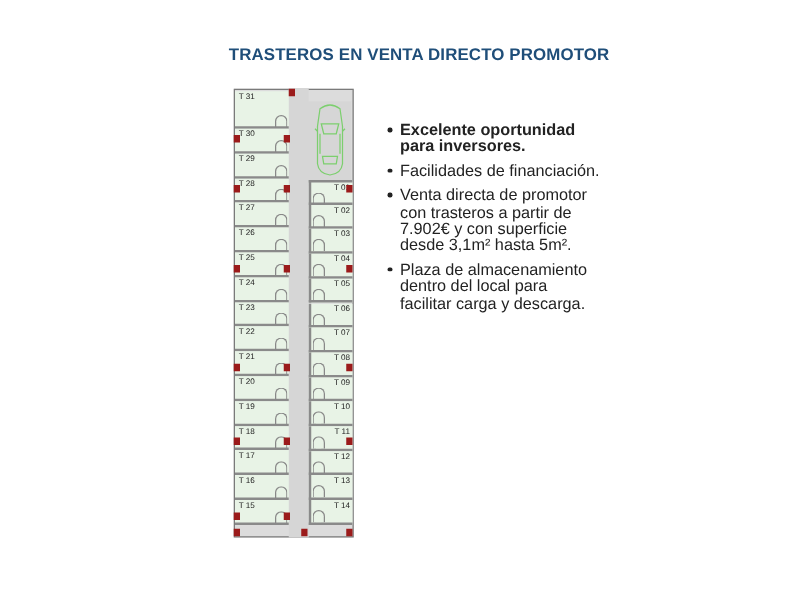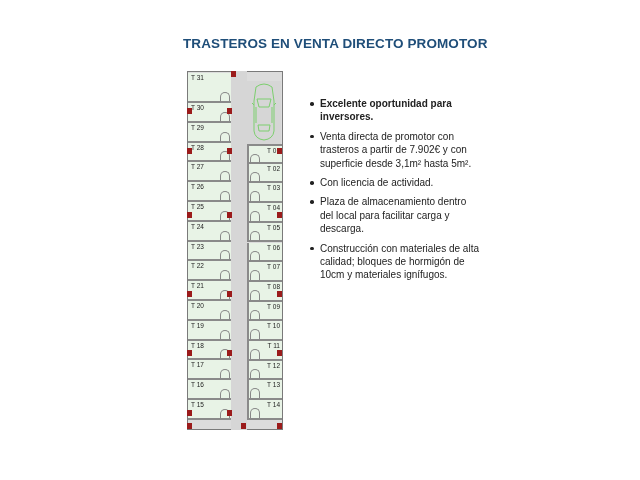--- a/index.html
+++ b/index.html
@@ -9,21 +9,21 @@
   .plan-outline { position:absolute; left:0; top:0; width:96px; height:359px; border:1px solid #7a7a7a; background:#dcdcdc; box-sizing:border-box; }
   .corridor { position:absolute; left:44px; top:0; width:16px; height:359px; background:#d6d6d6; }
   .parking { position:absolute; left:44px; top:10px; width:50px; height:68px; background:#d6d6d6; }
   .unit { position:absolute; background:#e8f3e6; border-bottom:2px solid #8a8a8a; box-sizing:border-box; font-size:6.5px; color:#222; }
   .unit .lbl { position:absolute; top:1px; }
   .unit.left .lbl { left:3px; }
   .unit.right .lbl { right:2px; }
   .door { position:absolute; width:10px; height:10px; border:1px solid #888; border-radius:10px 10px 0 0; border-bottom:none; box-sizing:border-box; }
   .col { position:absolute; width:5px; height:6px; background:#9b1b1b; }
   .car { position:absolute; left:60px; top:10px; }
-  ul.features { position:absolute; left:308px; top:97px; width:172px; margin:0; padding:0; list-style:none; font-size:10px; line-height:13.4px; color:#222; }
+  ul.features { position:absolute; left:308px; top:97px; width:172px; margin:0; padding:0; list-style:none; font-size:13px; line-height:13.4px; color:#222; }
   ul.features li { position:relative; padding-left:12px; margin-bottom:6px; }
   ul.features li::before { content:""; position:absolute; left:2px; top:5px; width:3.5px; height:3.5px; background:#222; border-radius:50%; }
   ul.features li.bold { font-weight:bold; }
 </style>
 </head>
 <body>
 
 <div class="title">TRASTEROS EN VENTA DIRECTO PROMOTOR</div>
 
 <div class="plan">
@@ -186,17 +186,16 @@
     <div class="col" style="left: 90px; top: 279px;"></div>
     <div class="col" style="left: 0px; top: 339px;"></div>
     <div class="col" style="left: 40px; top: 339px;"></div>
     <div class="col" style="left: 0px; top: 352px;"></div>
     <div class="col" style="left: 54px; top: 352px;"></div>
     <div class="col" style="left: 90px; top: 352px;"></div>
   </div>
 
 <ul class="features" id="features">
     <li class="bold">Excelente oportunidad para inversores.</li>
+    <li class="">Facilidades de financiación.</li>
     <li class="">Venta directa de promotor con trasteros a partir de 7.902€ y con superficie desde 3,1m² hasta 5m².</li>
-    <li class="">Con licencia de actividad.</li>
     <li class="">Plaza de almacenamiento dentro del local para facilitar carga y descarga.</li>
-    <li class="">Construcción con materiales de alta calidad; bloques de hormigón de 10cm y materiales ignífugos.</li>
   </ul>
 
 </body></html>

